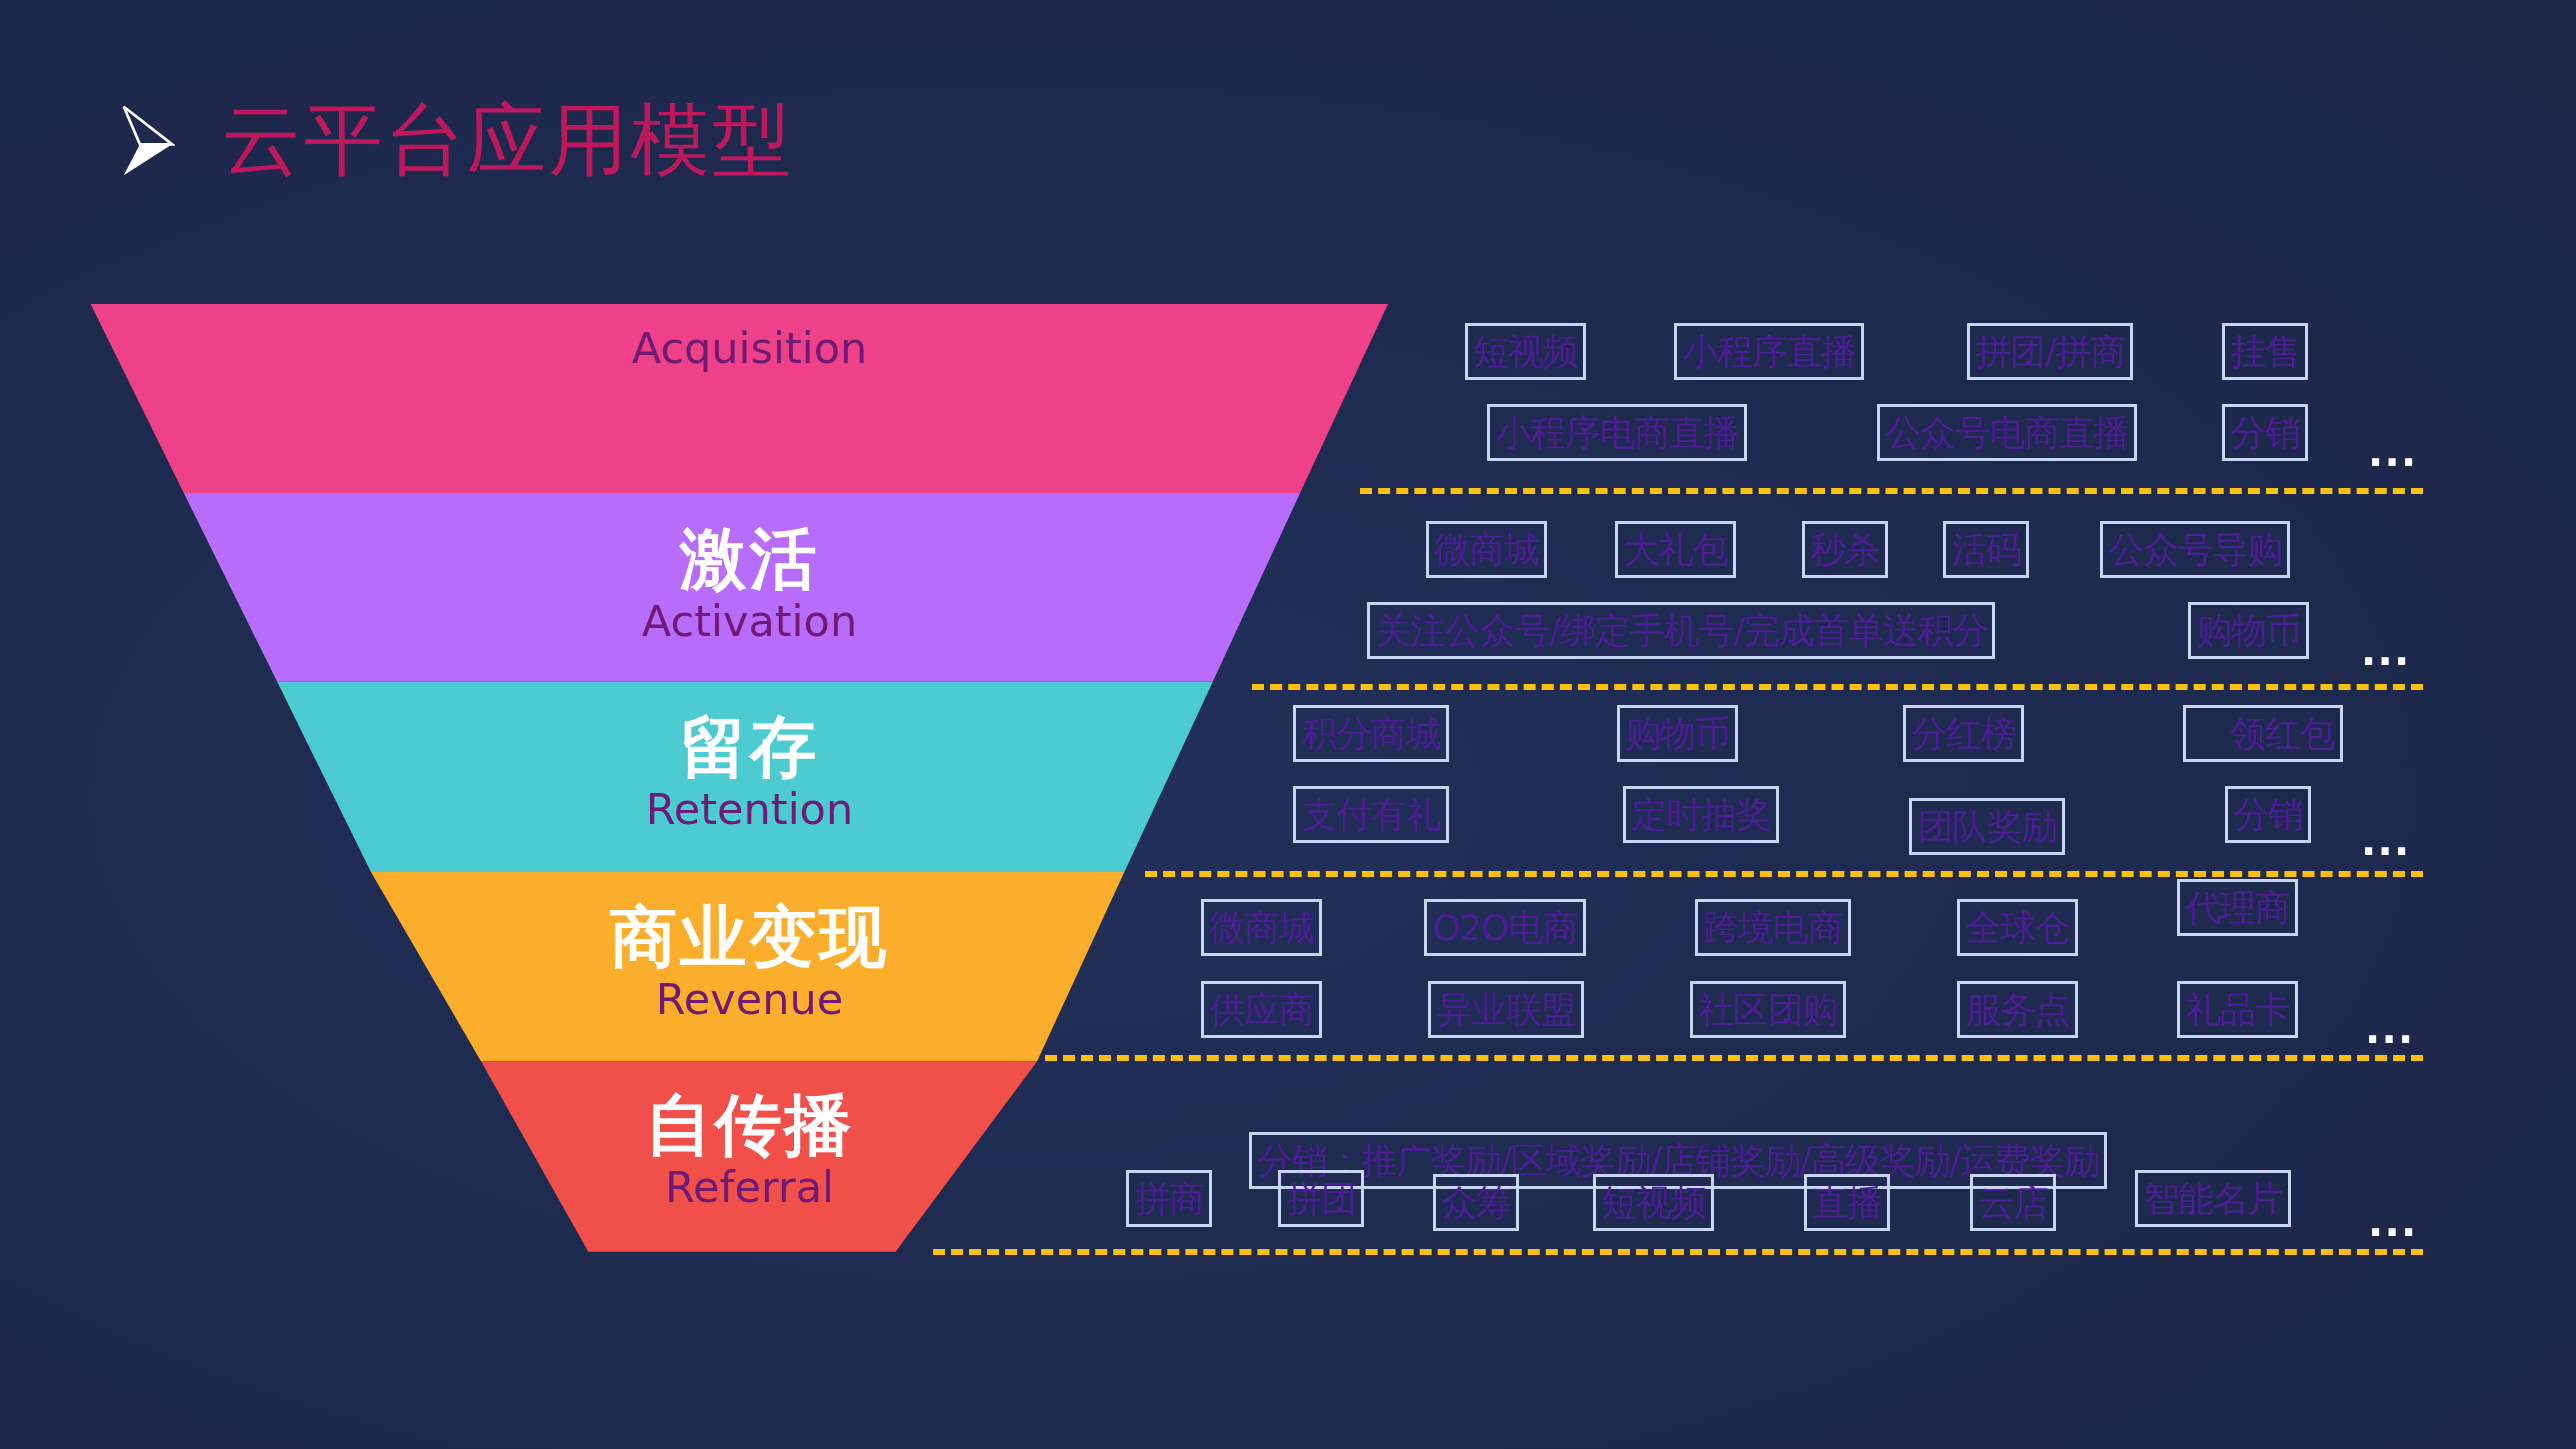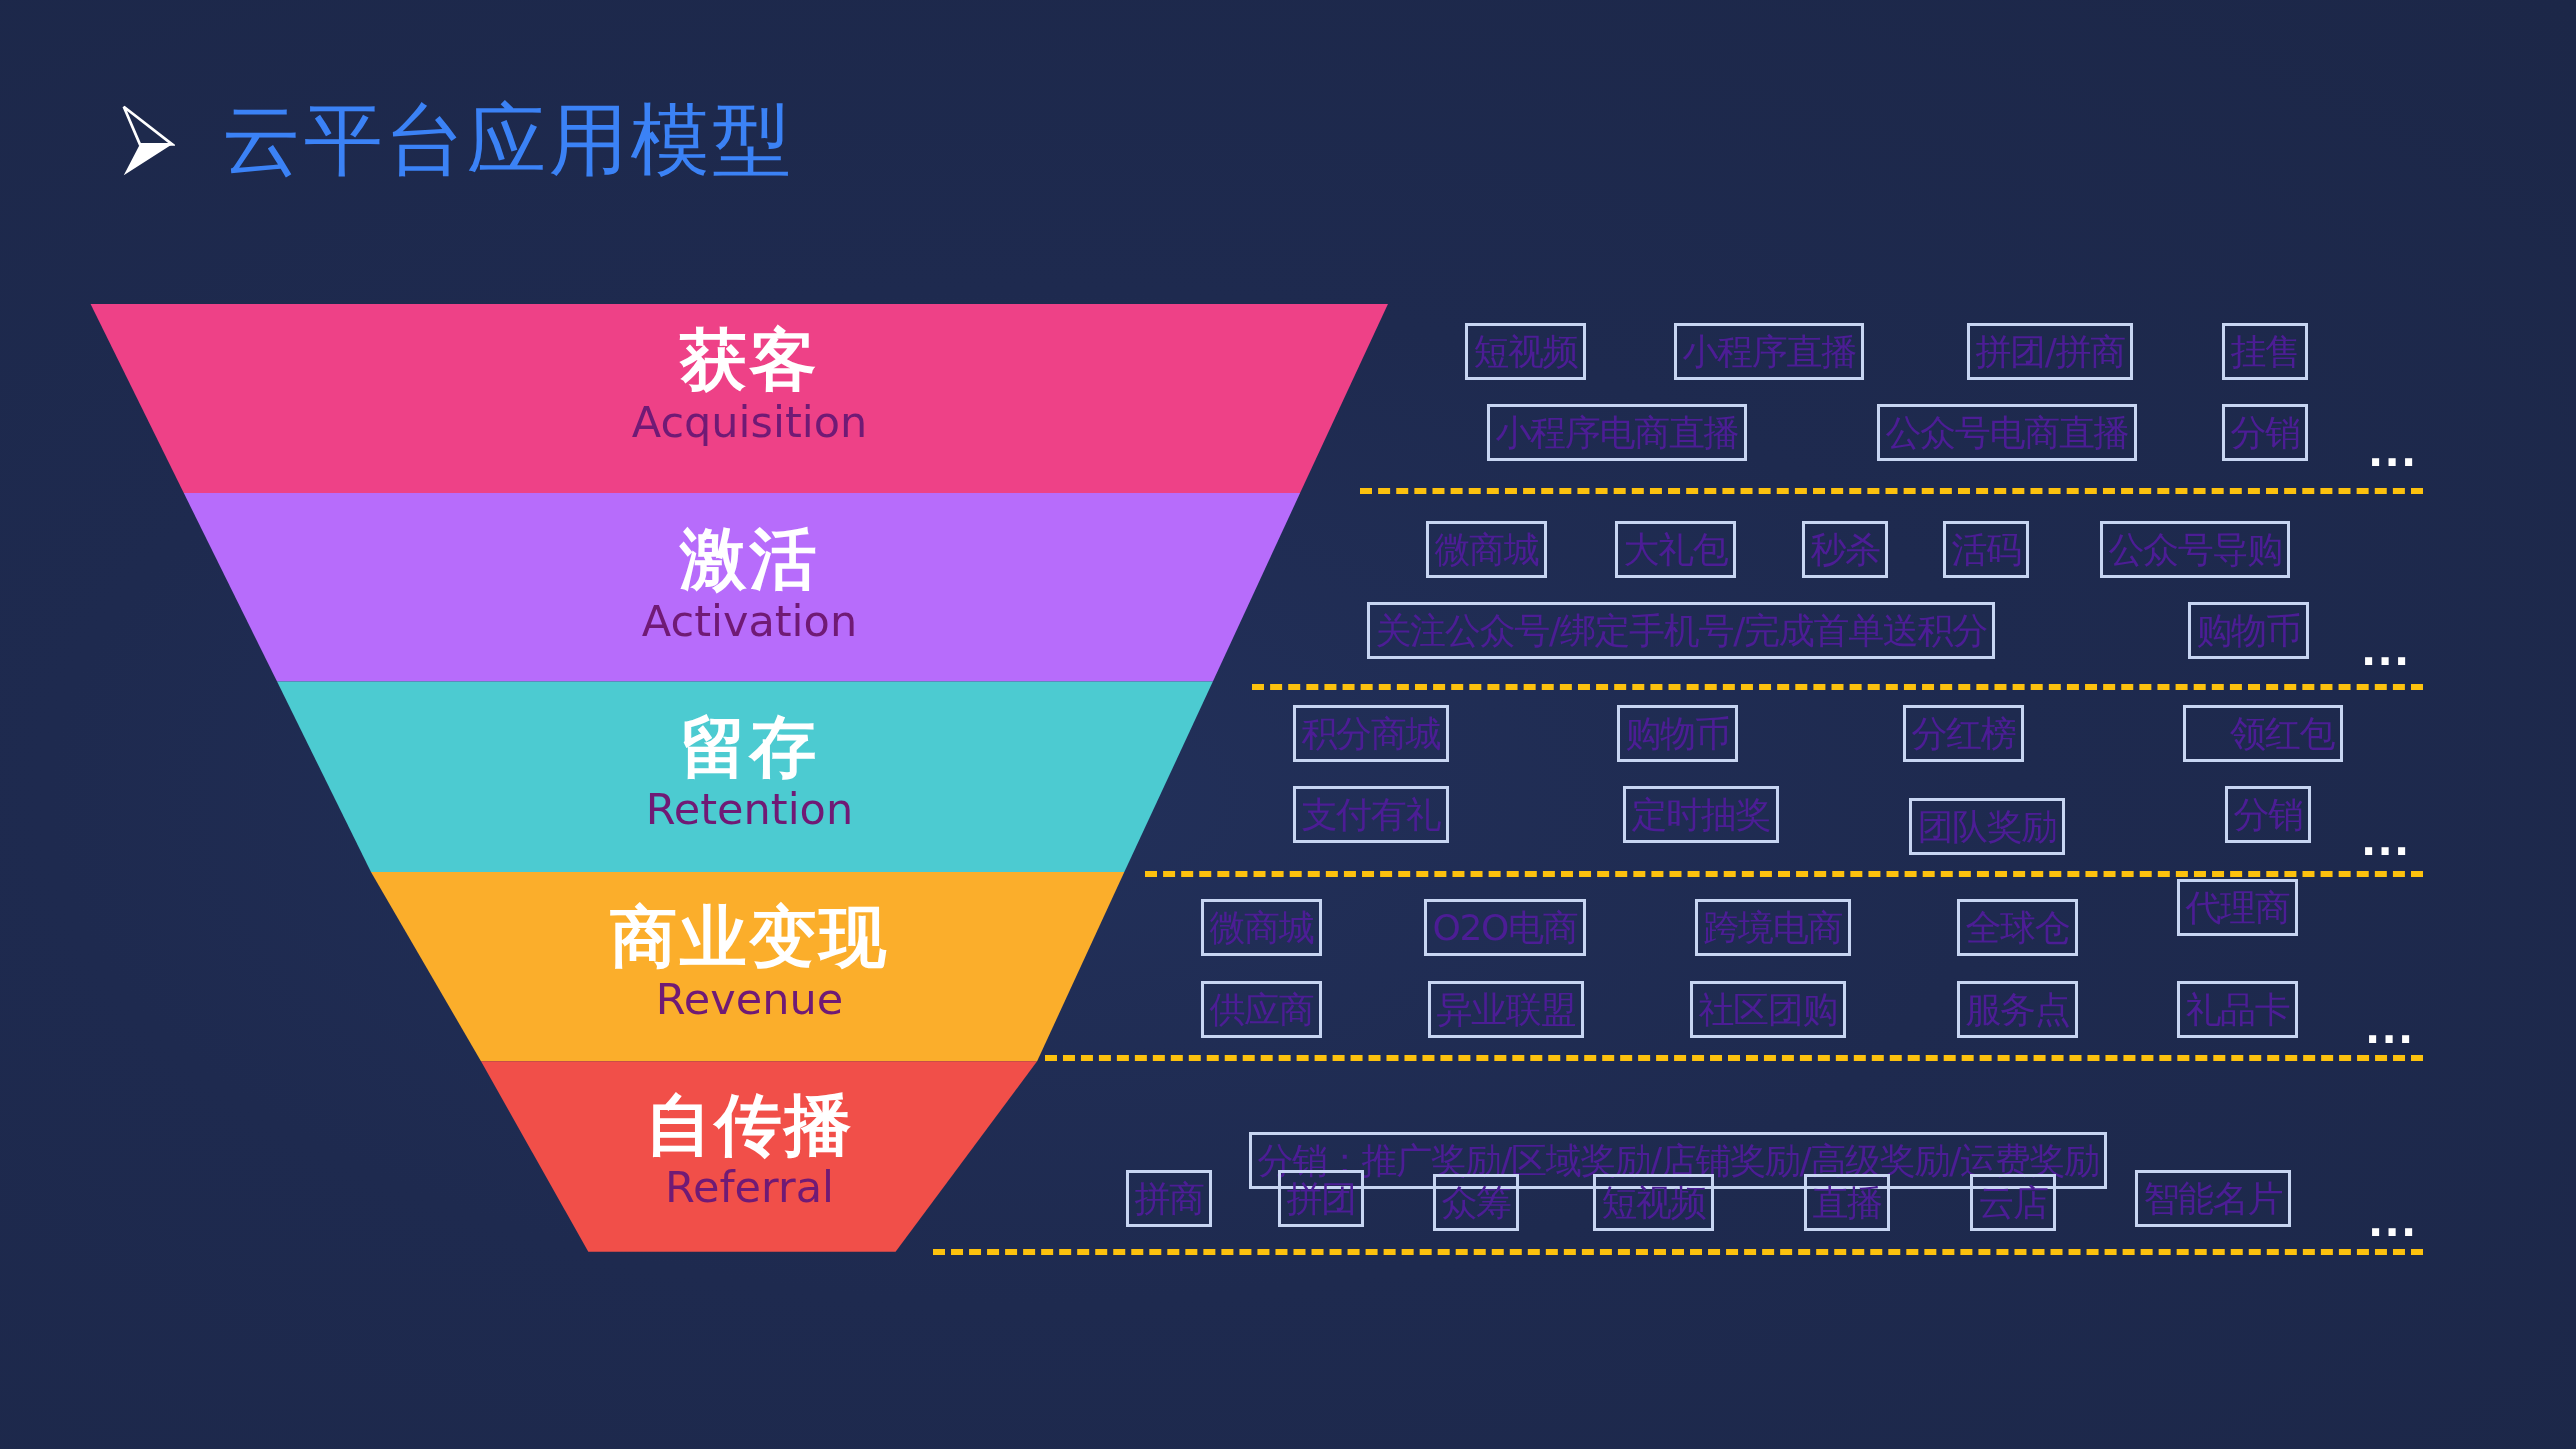--- a/index.html
+++ b/index.html
@@ -4,21 +4,21 @@
 <style>
   html, body { margin:0; padding:0; }
   body {
     width:2576px; height:1449px; overflow:hidden; position:relative;
     background: radial-gradient(ellipse at 40% 55%, #22305a 0%, #1e2a4f 45%, #1c2748 100%);
     font-family: "DejaVu Sans", "Liberation Sans", sans-serif;
     color:#fff;
   }
   .title-row { position:absolute; left:121px; top:94px; height:94px; display:flex; align-items:center; }
   .title-arrow { width:54px; height:74px; margin-right:47px; }
-  .title-text { font-family: "DejaVu Serif", "Liberation Serif", serif; font-size:79px; letter-spacing:2.7px; color:#3b82f6; }
+  .title-text { font-family: "DejaVu Serif", "Liberation Serif", serif; font-size:79px; letter-spacing:2.7px; color:#be185d; }
 
   .funnel { position:absolute; left:0; top:0; width:2576px; height:1449px; }
   .band-label { position:absolute; text-align:center; width:537px; left:481px; }
   .band-cn { font-size:67px; font-weight:bold; line-height:74px; letter-spacing:2.7px; }
   .band-en { font-size:43px; line-height:51px; color:#701a75; }
 
   .dash { position:absolute; height:0; border-top:6px dashed #fcc10e; }
   .tag {
     position:absolute; box-sizing:border-box; border:3.4px solid #c7d5f2;
     font-size:36px; line-height:43px; padding:4px 5.4px; white-space:nowrap; color:#4c1d95;
@@ -40,21 +40,20 @@
 
 <svg class="funnel" viewBox="0 0 3840 2160">
   <polygon points="135,453 2069,453 1938,735 274,735" fill="#ee4187"></polygon>
   <polygon points="274,735 1938,735 1808,1016 413,1016" fill="#b76cfb"></polygon>
   <polygon points="413,1016 1808,1016 1676,1300 553,1300" fill="#4ccbd1"></polygon>
   <polygon points="553,1300 1676,1300 1546,1582 717,1582" fill="#fbae2b"></polygon>
   <polygon points="717,1582 1546,1582 1335,1866 877,1866" fill="#f14f49"></polygon>
 </svg>
 
 <div class="band-label" style="top:323px;">
-  <div class="band-cn">获客</div>
   <div class="band-en">Acquisition</div>
 </div>
 <div class="band-label" style="top:522px;">
   <div class="band-cn">激活</div>
   <div class="band-en">Activation</div>
 </div>
 <div class="band-label" style="top:710px;">
   <div class="band-cn">留存</div>
   <div class="band-en">Retention</div>
 </div>

